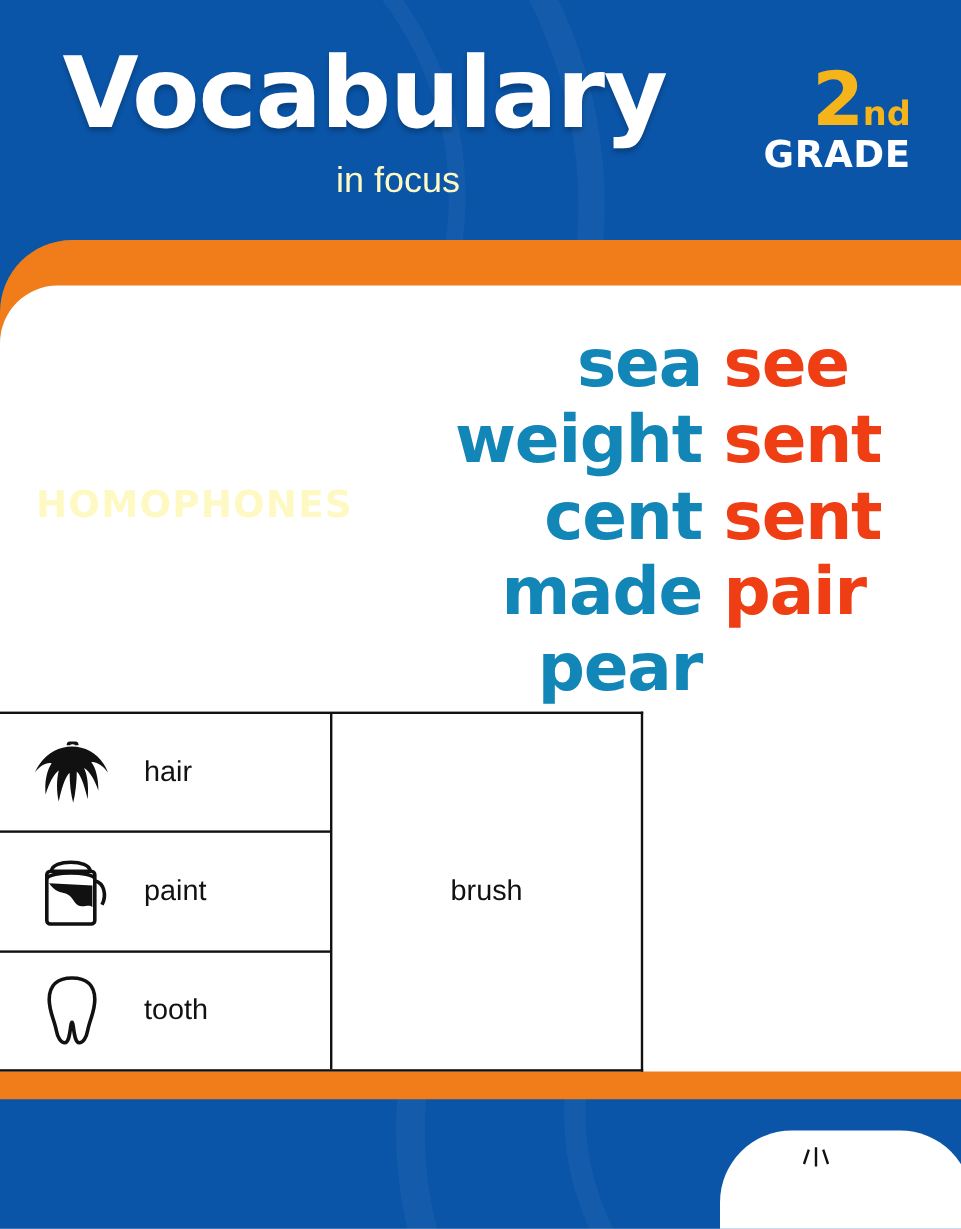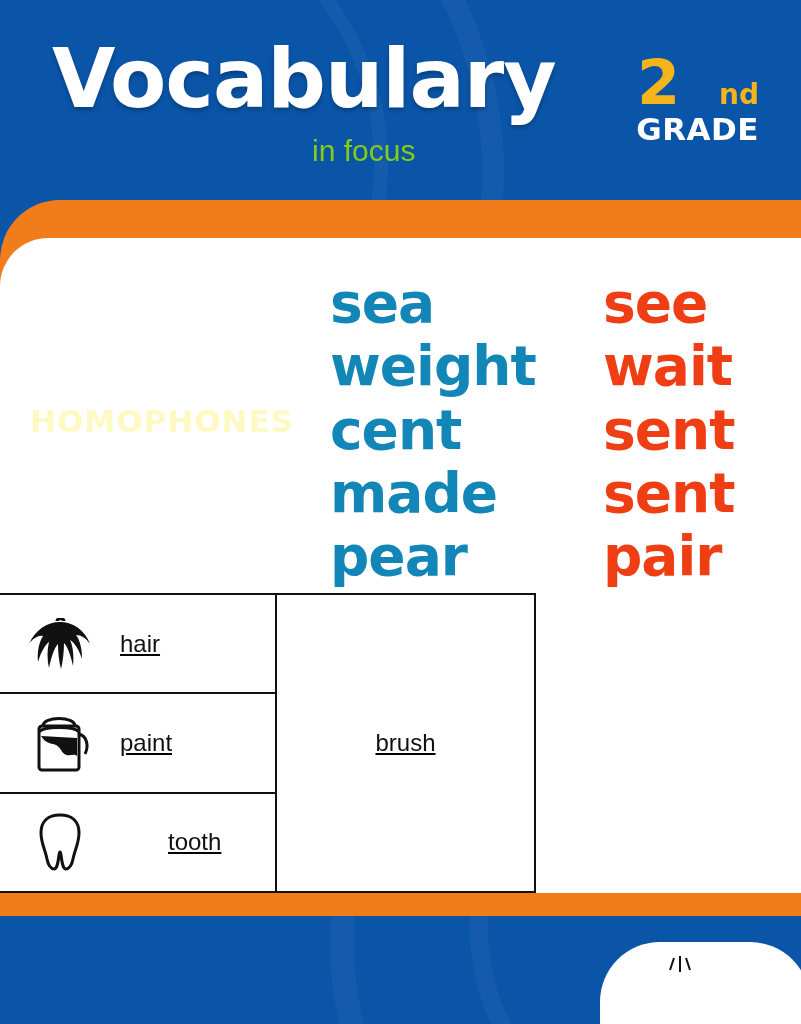--- a/index.html
+++ b/index.html
@@ -48,24 +48,24 @@
     font-size: 82px;
     font-weight: bold;
     color: #ffffff;
     letter-spacing: -1px;
     line-height: 1;
     text-shadow: 0 3px 4px rgba(0,0,0,0.25);
     font-family: "DejaVu Sans", sans-serif;
   }
   .subtitle {
     position: absolute;
-    left: 312px;
+    left: 280px;
     top: 134px;
     font-size: 30px;
-    color: #84cc16;
+    color: #fef9c3;
     font-family: "Liberation Sans", sans-serif;
   }
   .grade-wrap {
     position: absolute;
     right: 42px;
     top: 52px;
     text-align: right;
     line-height: 1;
   }
   .grade-num {
@@ -73,21 +73,20 @@
     font-weight: bold;
     color: #f5b51a;
     font-family: "DejaVu Sans", sans-serif;
     letter-spacing: -1px;
   }
   .grade-sup {
     font-size: 28px;
     font-weight: bold;
     color: #f5b51a;
     font-family: "DejaVu Sans", sans-serif;
-    margin-left: 40px;
   }
   .grade-word {
     font-size: 31px;
     font-weight: bold;
     color: #ffffff;
     font-family: "DejaVu Sans", sans-serif;
     letter-spacing: 0.5px;
     margin-top: 0;
   }
 
@@ -130,21 +129,21 @@
     width: 450px;
     display: flex;
     gap: 18px;
   }
   .col {
     display: flex;
     flex-direction: column;
   }
   .col.left {
     width: 255px;
-    align-items: flex-start;
+    align-items: flex-end;
   }
   .col.right {
     width: 175px;
     align-items: flex-start;
   }
   .word {
     font-size: 55px;
     font-weight: bold;
     line-height: 1.15;
     font-family: "DejaVu Sans", sans-serif;
@@ -157,37 +156,36 @@
   .table {
     position: absolute;
     left: 0;
     top: 593px;
     width: 536px;
     height: 300px;
     border: 2px solid #111111;
     border-left: none;
     box-sizing: border-box;
     display: flex;
-    text-decoration: underline;
   }
   .table-left {
     width: 277px;
     border-right: 2px solid #111111;
     box-sizing: border-box;
     display: flex;
     flex-direction: column;
   }
   .trow {
     flex: 1;
     display: flex;
     align-items: center;
     border-bottom: 2px solid #111111;
     box-sizing: border-box;
   }
-  .trow:last-child { border-bottom: none; gap: 48px; }
+  .trow:last-child { border-bottom: none; }
   .trow .icon-cell {
     width: 120px;
     display: flex;
     align-items: center;
     justify-content: center;
   }
   .trow .label-cell {
     font-size: 24px;
     color: #111111;
     font-family: "Liberation Sans", sans-serif;
@@ -267,21 +265,20 @@
   <div class="word-cols">
     <div class="col left">
       <div class="word blue">sea</div>
       <div class="word blue">weight</div>
       <div class="word blue">cent</div>
       <div class="word blue">made</div>
       <div class="word blue">pear</div>
     </div>
     <div class="col right">
       <div class="word red">see</div>
-      <div class="word red">wait</div>
       <div class="word red">sent</div>
       <div class="word red">sent</div>
       <div class="word red">pair</div>
     </div>
   </div>
 
   <div class="table">
     <div class="table-left">
 
       <div class="trow">

